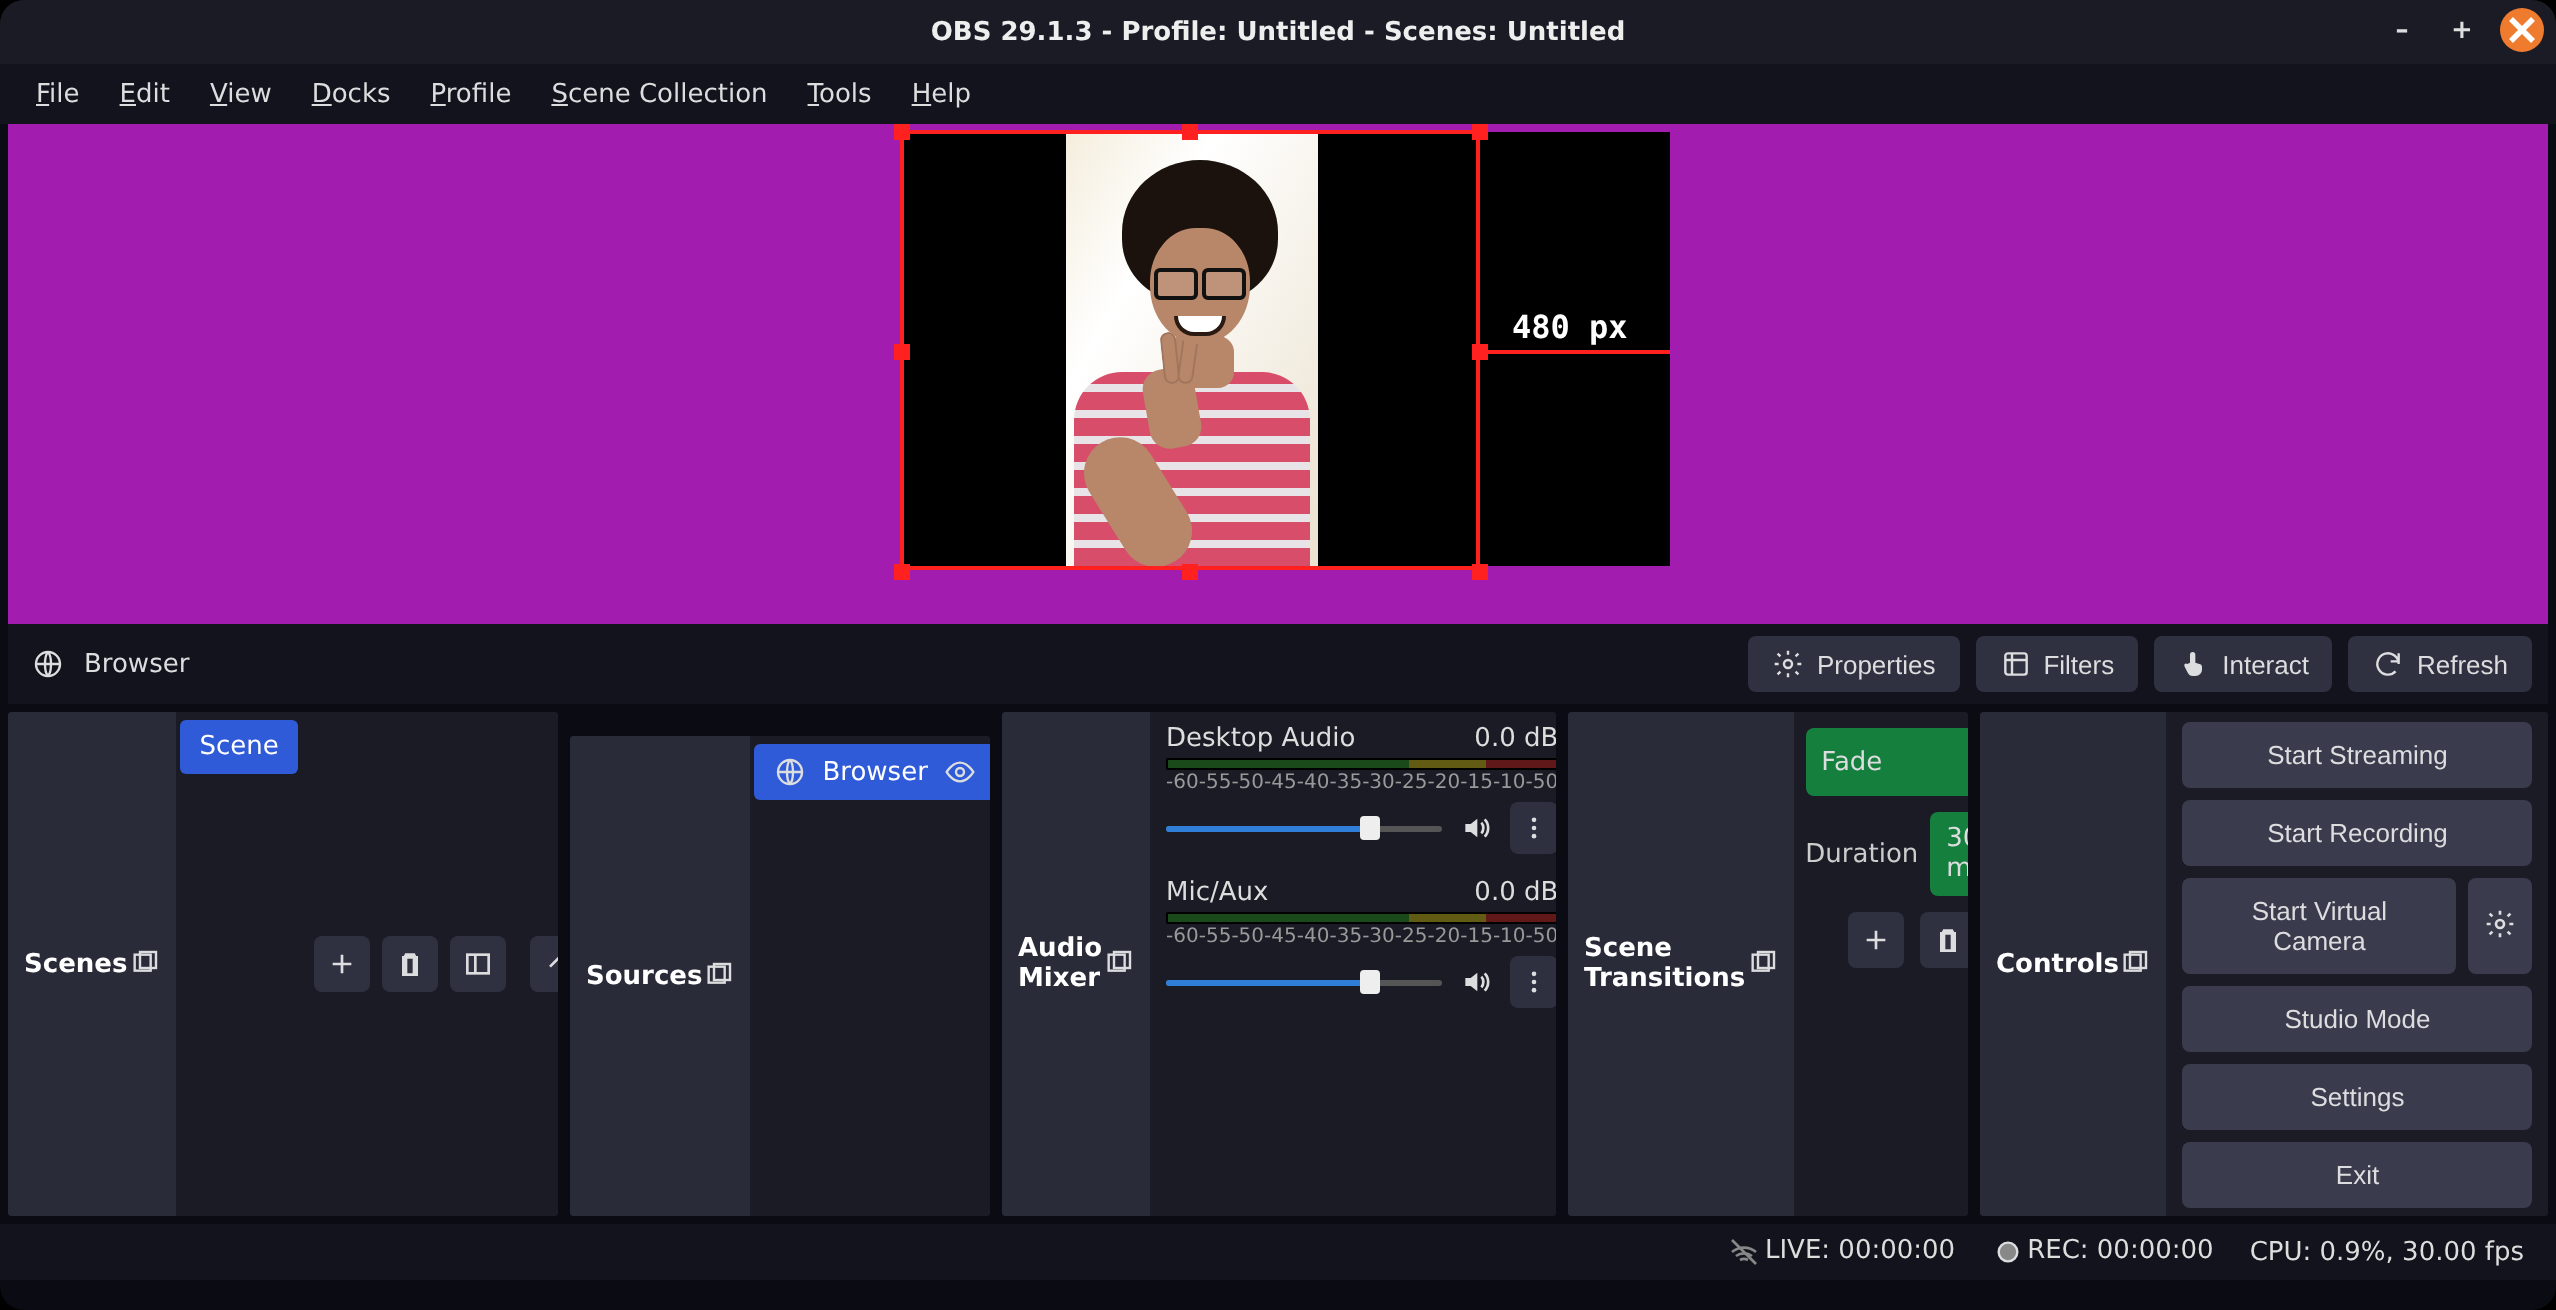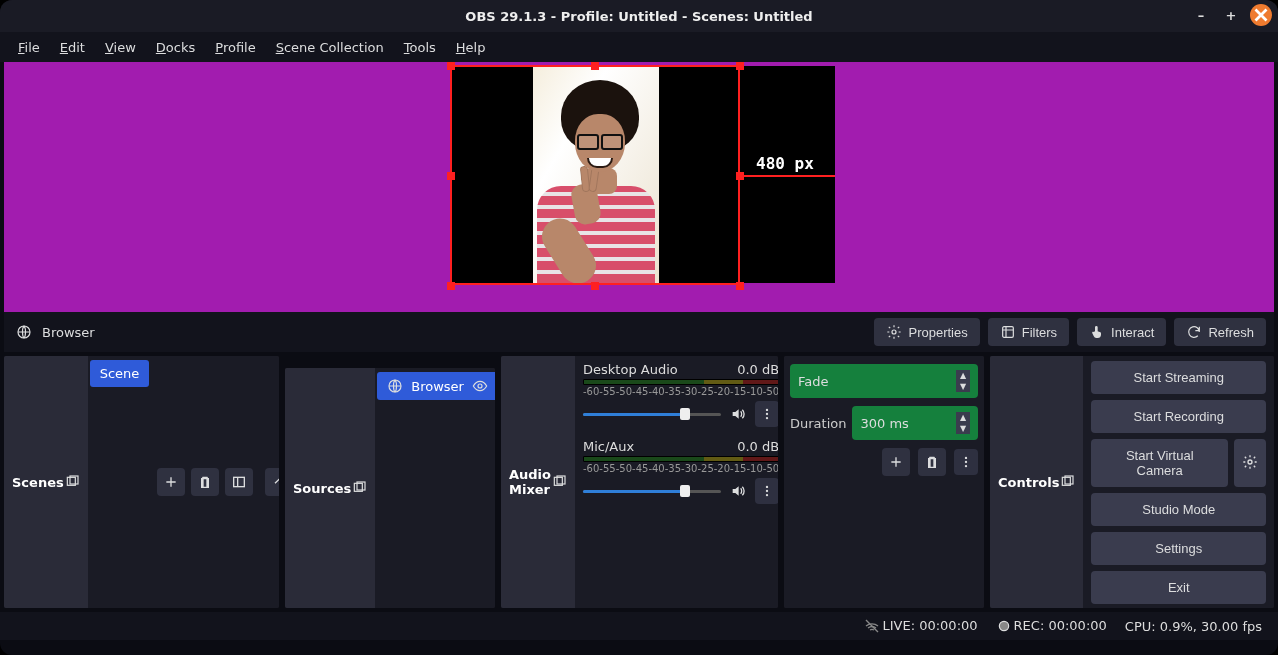--- a/index.html
+++ b/index.html
@@ -413,20 +413,29 @@
             <svg viewBox="0 0 24 24" width="14" height="14">
               <circle cx="12" cy="5" r="2" fill="#dcddde"></circle>
               <circle cx="12" cy="12" r="2" fill="#dcddde"></circle>
               <circle cx="12" cy="19" r="2" fill="#dcddde"></circle>
             </svg>
           </div>
       </div>
     </div>
 
     <div class="dock transitions">
+      <div class="dock-header">
+        <span>Scene Transitions</span>
+        <span class="dock-pop icon">
+            <svg viewBox="0 0 24 24">
+              <rect x="5" y="5" width="12" height="12"></rect>
+              <rect x="9" y="3" width="12" height="12"></rect>
+            </svg>
+          </span>
+      </div>
       <div class="dock-body">
         <div class="select">
           <span>Fade</span>
           <div class="spin">
               <div class="caret">▲</div>
               <div class="caret">▼</div>
             </div>
         </div>
         <div class="trow">
           <label>Duration</label>

